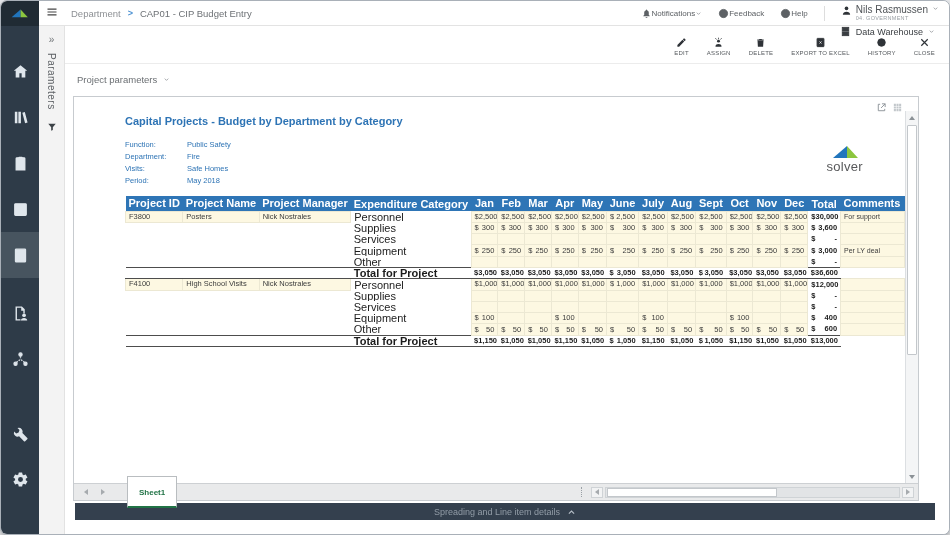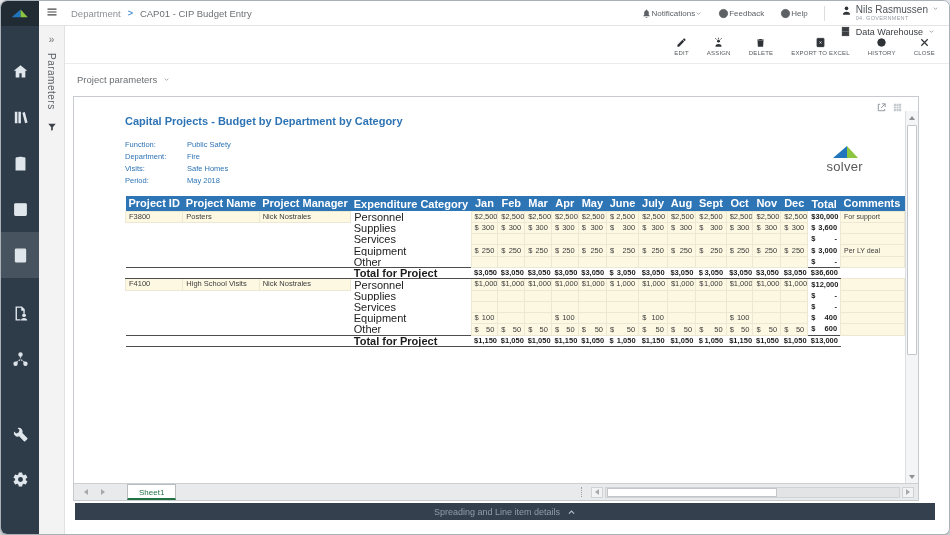--- a/index.html
+++ b/index.html
@@ -116,21 +116,21 @@
   
   .tabbar{ height:17px; background:#e9eaeb; border-top:1px solid #cdd0d3; display:flex;
     align-items:center; }
   .tab-nav{ display:flex; gap:13px; margin-left:10px; }
   .tab-nav .tn{ cursor:pointer; display:flex; align-items:center; }
   .tri-left{ width:0; height:0; border-top:3.5px solid transparent; border-bottom:3.5px solid transparent;
     border-right:4.5px solid #a6aaae; }
   .tri-right{ width:0; height:0; border-top:3.5px solid transparent; border-bottom:3.5px solid transparent;
     border-left:4.5px solid #a6aaae; }
   .sheet-tab{ margin-left:22px; background:#fff; border:1px solid #b9bdc0; border-bottom:2px solid #217346;
-    color:#217346; font-weight:normal; font-size:8px; padding:1px 11px 0; height:16px; display:flex;
+    color:#217346; font-weight:bold; font-size:8px; padding:1px 11px 0; height:32px; display:flex;
     align-items:center; cursor:pointer; }
   .hscroll{ margin-left:auto; display:flex; align-items:center; gap:2px; padding-right:4px; }
   .hs-dots{ width:4px; height:10px; border-left:1px dotted #9aa0a5; margin-right:4px; }
   .hs-arrow{ width:12px; height:11px; background:#f2f3f4; border:1px solid #cfd3d6; display:flex;
     align-items:center; justify-content:center; cursor:pointer; }
   .hs-arrow .tri-left, .hs-arrow .tri-right{ border-top-width:3px; border-bottom-width:3px; }
   .hs-track{ width:295px; height:11px; background:#e2e4e6; border:1px solid #cfd3d6; position:relative; }
   .hs-thumb{ position:absolute; left:1px; top:0; width:58%; height:9px; background:#fff;
     border:1px solid #c3c7cb; cursor:grab; }
 

